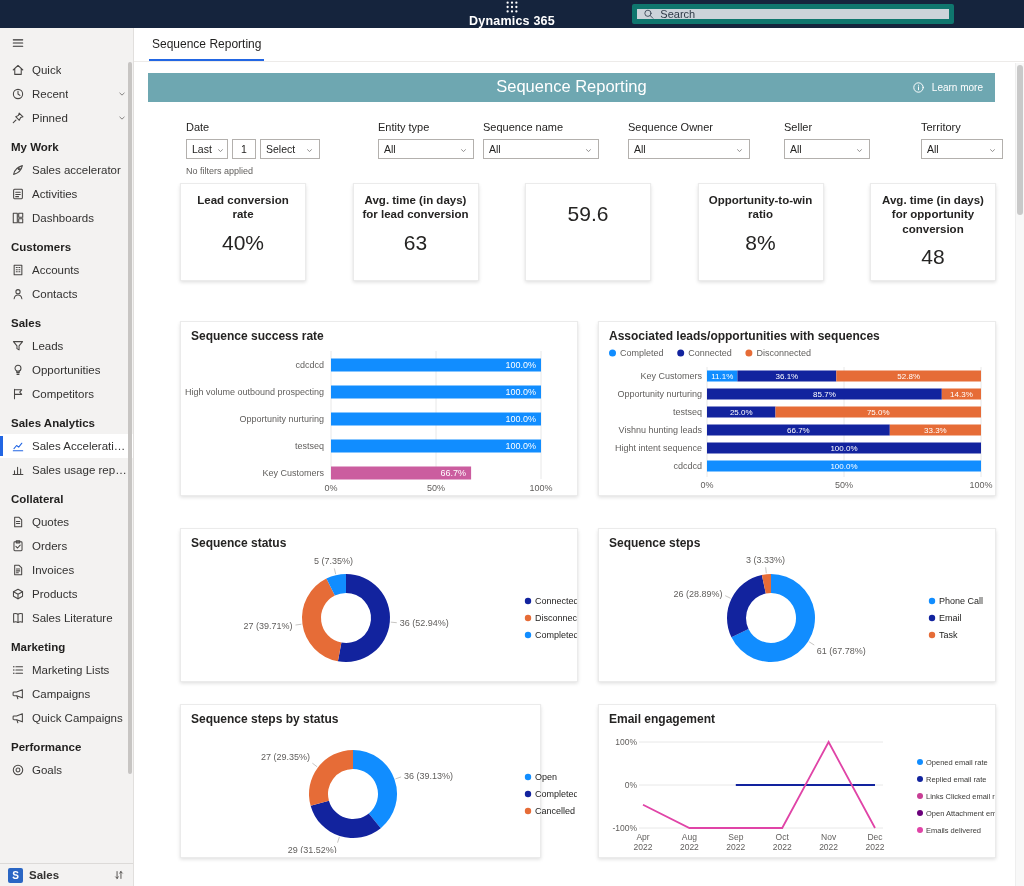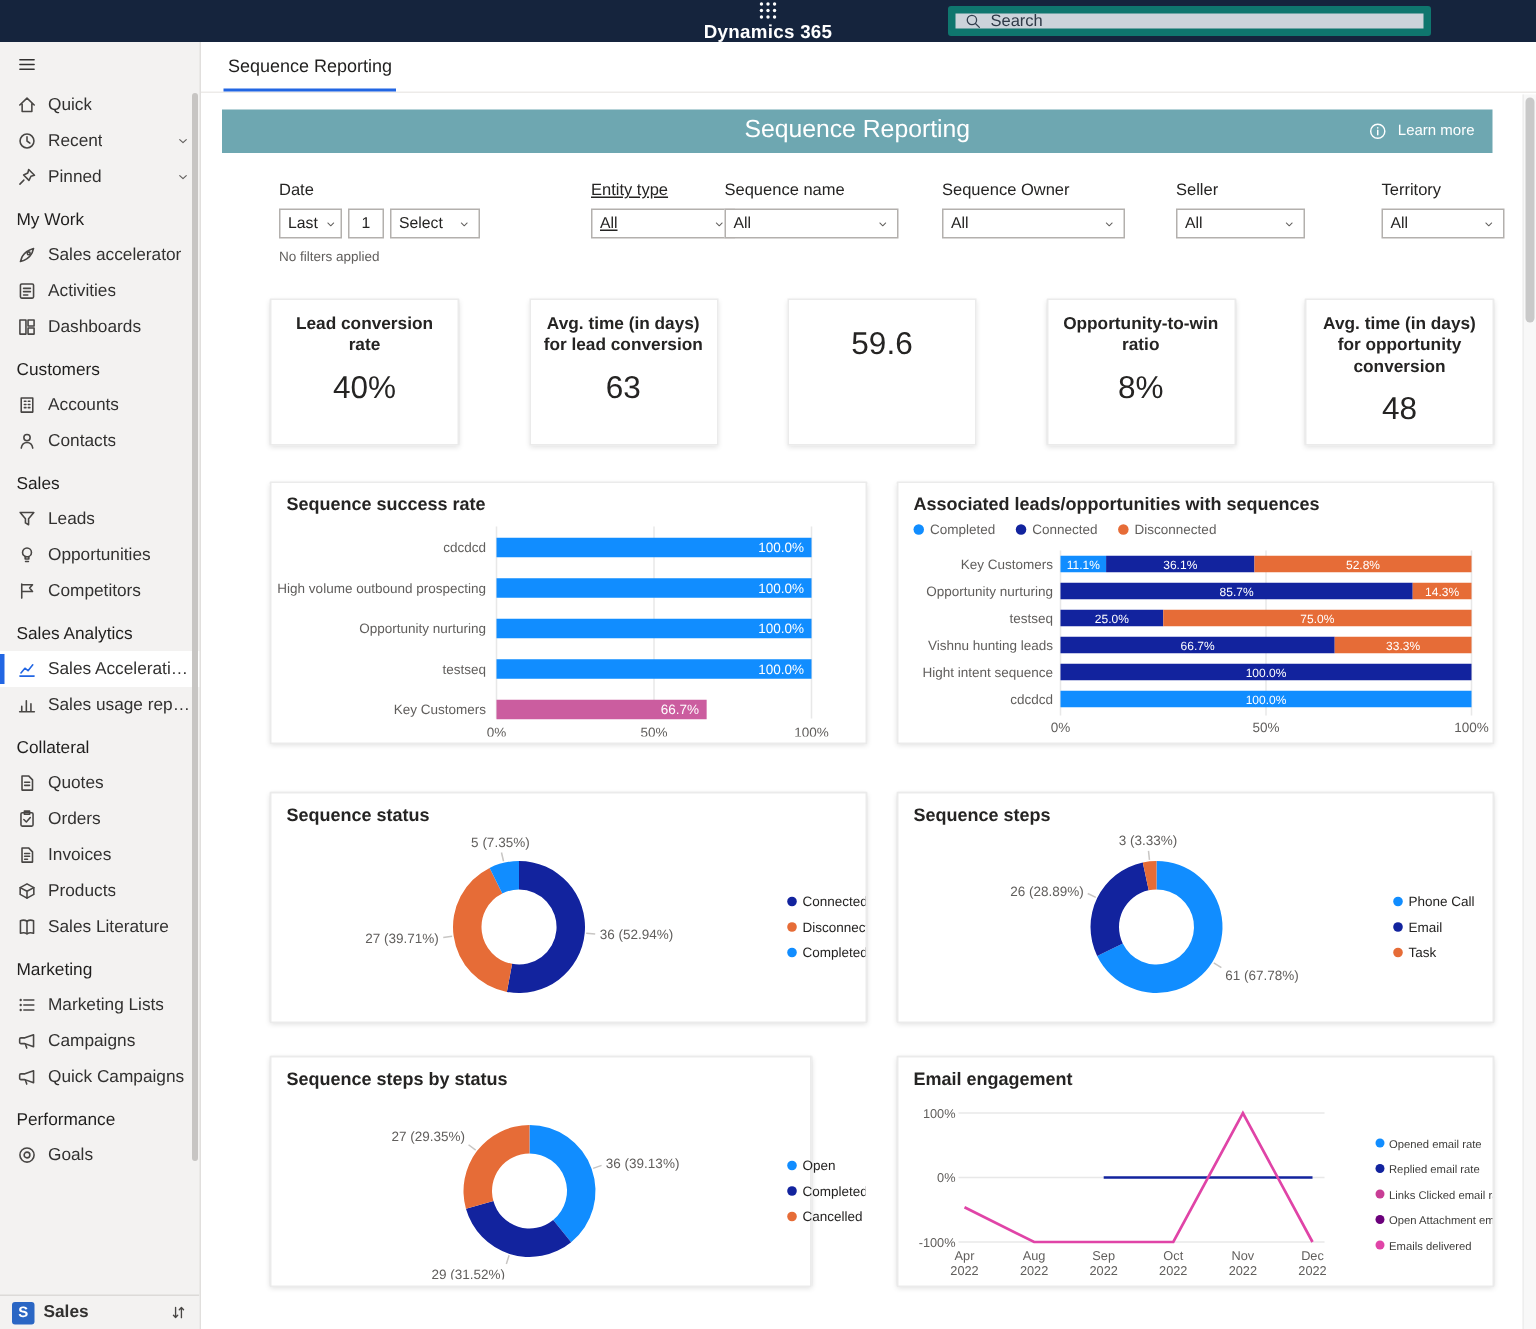--- a/index.html
+++ b/index.html
@@ -21,21 +21,21 @@
   
   .sidebar { position:absolute; top:28px; bottom:0; left:0; width:134px; background:#f3f2f1; border-right:1px solid #e1dfdd; overflow:hidden; }
   .hamburger-row { height:30px; display:flex; align-items:center; padding-left:11px; color:#323130; cursor:pointer; }
   .nav-item { display:flex; align-items:center; height:24px; padding:0 6px 0 11px; color:#323130; font-size:11.5px; cursor:pointer; position:relative; }
   .nav-item .icn { width:14px; height:14px; margin-right:7px; color:#484644; flex:none; }
   .nav-item .lbl { white-space:nowrap; overflow:hidden; text-overflow:ellipsis; }
   .nav-item .chev { margin-left:auto; width:10px; height:10px; color:#605e5c; flex:none; }
   .nav-item.selected { background:#fff; }
   .nav-item.selected::before { content:""; position:absolute; left:0; top:2px; bottom:2px; width:3px; background:#2266e3; }
   .nav-item.selected .icn { color:#2266e3; }
-  .section-title { font-size:11.5px; font-weight:400; color:#201f1e; padding:11px 16px 5px 11px; white-space:nowrap; }
+  .section-title { font-size:11.5px; font-weight:700; color:#201f1e; padding:11px 16px 5px 11px; white-space:nowrap; }
   .sb-scrollbar { position:absolute; top:34px; right:1px; width:4px; height:712px; background:#c7c5c3; border-radius:2px; }
   .sidebar-footer { position:absolute; left:0; right:0; bottom:0; height:23px; background:#f3f2f1; border-top:1px solid #dcdad8; display:flex; align-items:center; padding:0 8px; cursor:pointer; }
   .area-badge { width:15px; height:15px; border-radius:2px; background:#2a66c4; color:#fff; font-size:10px; font-weight:700; display:flex; align-items:center; justify-content:center; margin-right:6px; }
   .area-label { font-size:11.5px; font-weight:700; color:#323130; }
   .area-swap { margin-left:auto; width:12px; height:12px; color:#484644; }
 
   
   .main { position:absolute; left:134px; top:28px; right:0; bottom:0; background:#fff; }
   .tabbar { height:34px; border-bottom:1px solid #edebe9; display:flex; align-items:stretch; padding-left:15px; }
   .tab { display:flex; align-items:center; font-size:12px; color:#201f1e; border-bottom:2px solid #2266e3; padding:0 3px; cursor:pointer; }
@@ -53,21 +53,21 @@
   .filter { position:absolute; top:58px; }
   .filter-label { font-size:11px; color:#252423; margin-bottom:6px; }
   .filter-control { height:20px; border:1px solid #b3b0ad; background:#fff; display:flex; align-items:center; justify-content:space-between; padding:0 5px; font-size:10.5px; color:#252423; cursor:pointer; }
   .filter-control.center { justify-content:center; }
   .filter-chev { width:9px; height:9px; color:#605e5c; flex:none; margin-left:4px; }
   .filter-note { font-size:9px; color:#605e5c; margin-top:7px; }
   .date-row { display:flex; gap:4px; }
 
   
   .card { background:#fff; border:1px solid #ebebeb; box-shadow:0 1.6px 3.6px rgba(0,0,0,.13), 0 .3px .9px rgba(0,0,0,.11); }
-  .kpi-row { position:absolute; left:46px; top:136px; width:816px; display:flex; justify-content:space-between; }
+  .kpi-row { position:absolute; left:46px; top:120px; width:816px; display:flex; justify-content:space-between; }
   .kpi-card { width:126px; height:98px; padding:9px 6px; text-align:center; }
   .kpi-title { font-size:11.5px; font-weight:700; color:#252423; line-height:1.25; }
   .kpi-value { font-size:21px; color:#252423; margin-top:9px; }
   .chart-card { position:absolute; }
   .chart-title { font-size:12px; font-weight:700; color:#252423; padding:7px 0 2px 10px; white-space:nowrap; overflow:hidden; }
   .chart { display:block; }
   .chart text { font-family:"Liberation Sans", sans-serif; }
   .icn { display:inline-block; }
   .icn svg { width:100%; height:100%; display:block; }
 </style>
@@ -371,21 +371,21 @@
               <div class="filter-control center" style="width: 24px;">1</div>
               <div class="filter-control" style="width: 60px;">
                 <span>Select</span>
                 <span class="filter-chev"><svg viewBox="0 0 16 16" fill="none" stroke="currentColor" stroke-width="1.2" stroke-linecap="round" stroke-linejoin="round">
                     <path d="M4.5 6.5 8 9.8l3.5-3.3"></path>
                   </svg></span>
               </div>
             </div>
             <div class="filter-note">No filters applied</div>
           </div>
-          <div class="filter" style="left: 260px; text-decoration: underline;">
+          <div class="filter" style="left: 244px;">
             <div class="filter-label">Entity type</div>
             <div class="filter-control" style="width: 96px;">
               <span>All</span>
               <span class="filter-chev"><svg viewBox="0 0 16 16" fill="none" stroke="currentColor" stroke-width="1.2" stroke-linecap="round" stroke-linejoin="round">
                   <path d="M4.5 6.5 8 9.8l3.5-3.3"></path>
                 </svg></span>
             </div>
           </div>
           <div class="filter" style="left: 349px;">
             <div class="filter-label">Sequence name</div>

